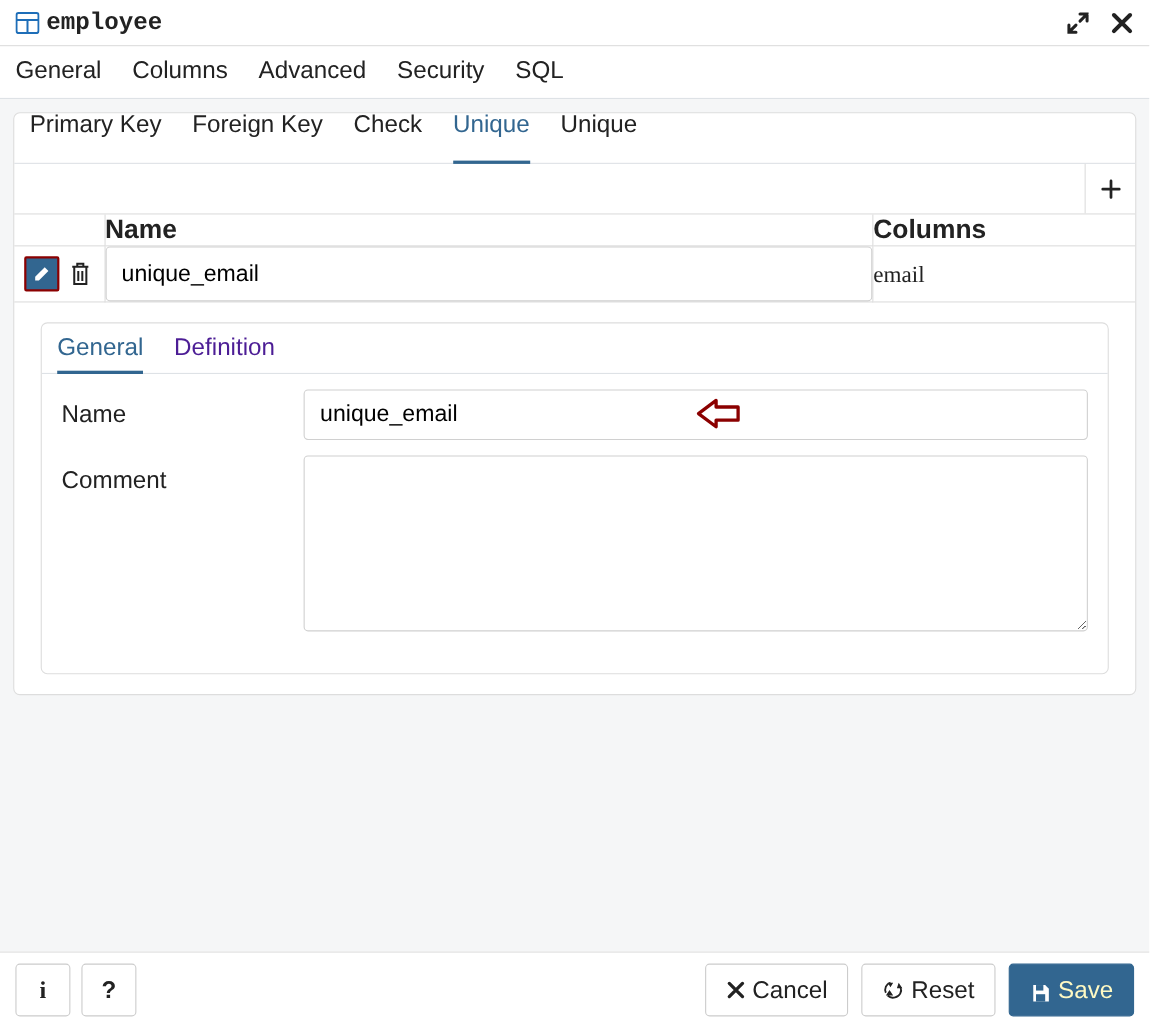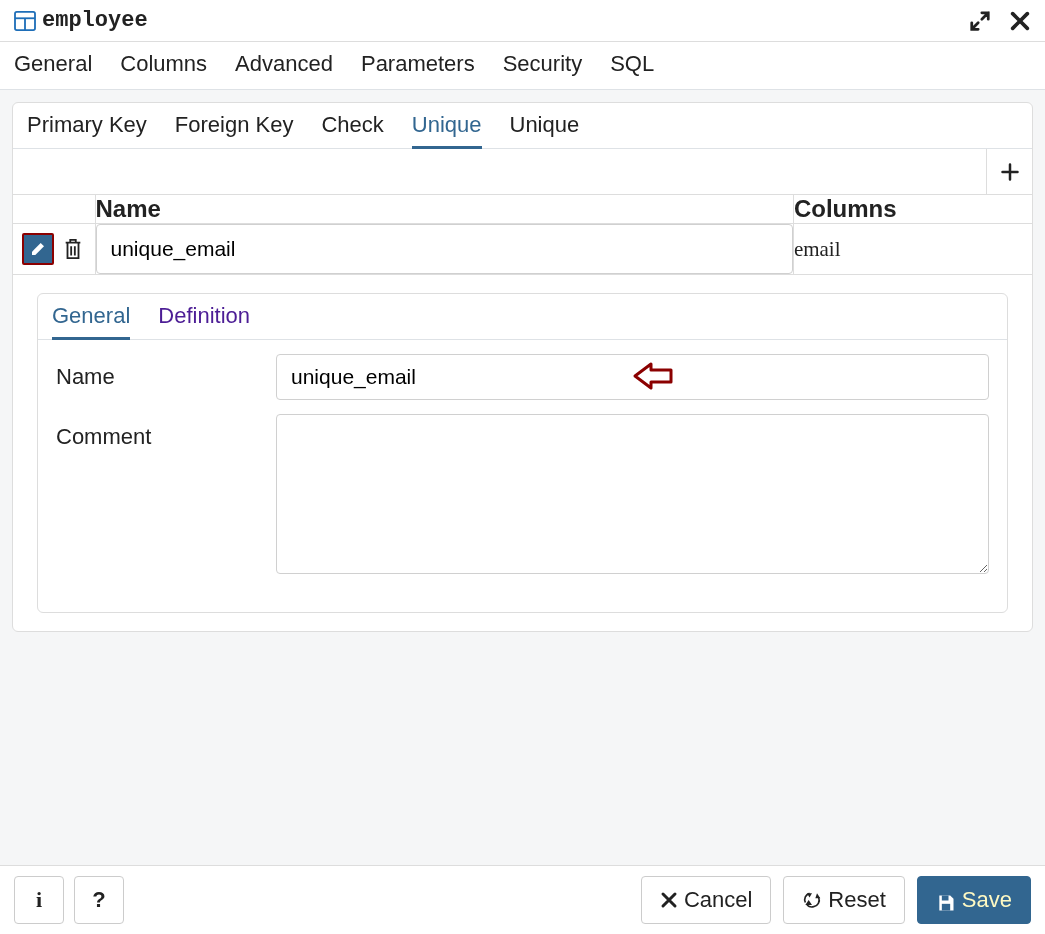--- a/index.html
+++ b/index.html
@@ -69,21 +69,21 @@
   
   .sub-tabs {
     display: flex;
     border-bottom: 1px solid #dee2e6;
     padding: 0 14px;
     gap: 28px;
     height: 46px;
     align-items: flex-end;
   }
   .sub-tab {
-    padding: 8px 0 8px 0;
+    padding: 8px 0 20px 0;
     cursor: pointer;
     color: #222;
     border-bottom: 3px solid transparent;
     margin-bottom: -1px;
   }
   .sub-tab.active {
     color: #326690;
     border-bottom: 3px solid #326690;
   }
   
@@ -252,21 +252,20 @@
           <path d="M4 4 L20 20 M20 4 L4 20" stroke="#222" stroke-width="4" stroke-linecap="round"></path>
         </svg>
       </span>
     </div>
   </div>
 
   <div class="main-tabs">
     <div class="main-tab">General</div>
     <div class="main-tab">Columns</div>
     <div class="main-tab">Advanced</div>
-    <div class="main-tab">Parameters</div>
     <div class="main-tab">Security</div>
     <div class="main-tab">SQL</div>
   </div>
 
   <div class="panel-wrap">
     <div class="panel-card">
 
       <div class="sub-tabs">
         <div class="sub-tab">Primary Key</div>
         <div class="sub-tab">Foreign Key</div>

